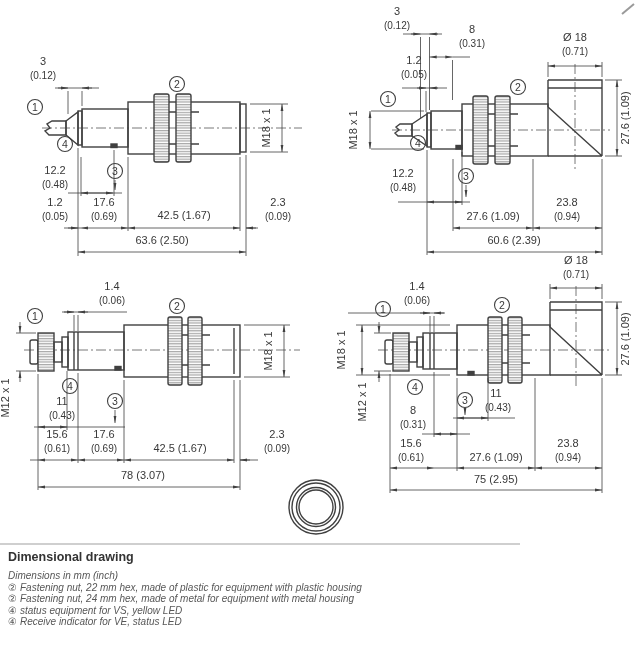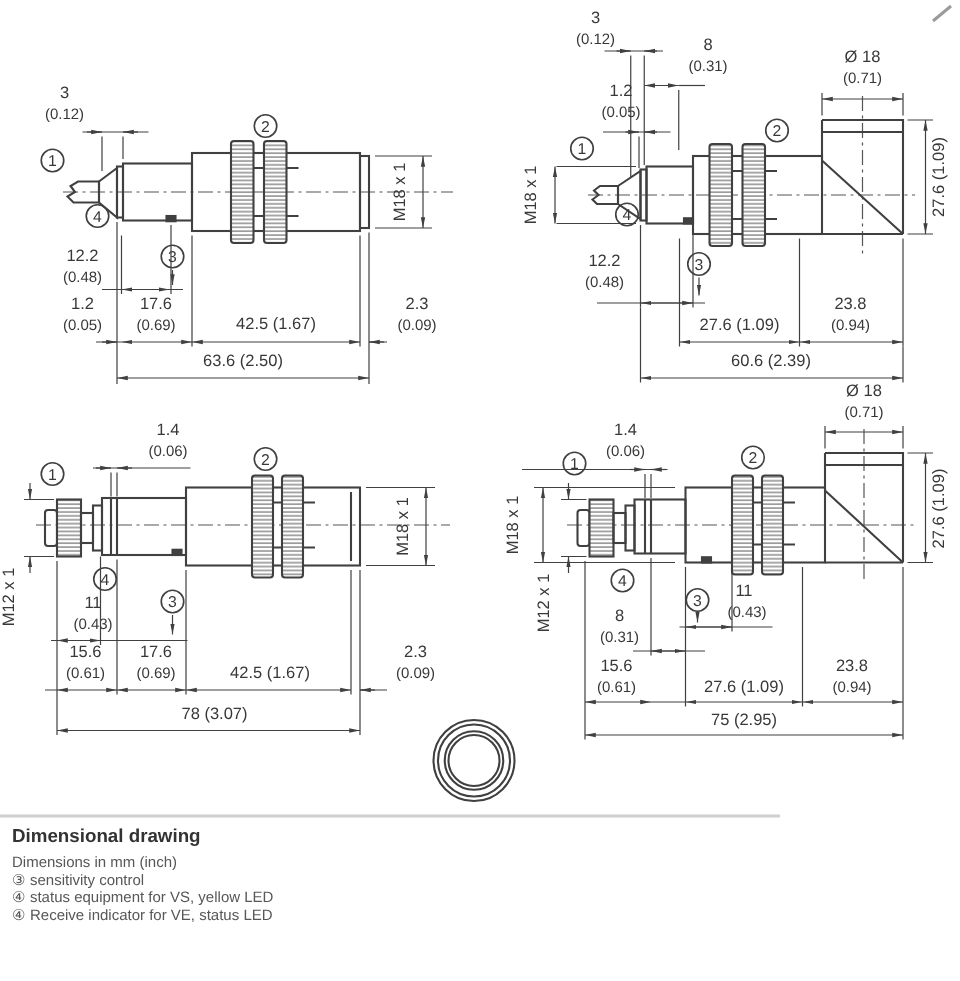--- a/index.html
+++ b/index.html
@@ -9,21 +9,21 @@
   .t{font-size:11px;text-anchor:middle;}
   .p{font-size:10px;text-anchor:middle;}
   .c{font-size:10.5px;text-anchor:middle;}
   .o{stroke:#404040;stroke-width:1.4;fill:none;stroke-linejoin:miter;}
   .d{stroke:#404040;stroke-width:0.8;fill:none;}
   .cl{stroke:#555;stroke-width:0.8;fill:none;stroke-dasharray:10 3 2 3;}
   .cc{stroke:#404040;stroke-width:1.1;fill:none;}
   .legend{position:absolute;left:0;top:543px;width:520px;height:111px;
     border-top:2px solid #cfcfcf;box-sizing:border-box;padding:5px 0 0 8px;}
   .legend h3{margin:0 0 6px 0;font-size:12.5px;font-weight:bold;color:#333;}
-  .leg-line{font-size:10px;color:#575757;line-height:11.6px;white-space:nowrap;}
+  .leg-line{font-size:10px;color:#575757;line-height:11.6px;white-space:nowrap;font-style:italic;}
   .leg-ref{font-family:"DejaVu Sans",sans-serif;font-size:10px;margin-right:3px;}
 </style>
 </head>
 <body>
 
 <div class="stage">
 <svg width="640" height="543" viewBox="0 0 640 543">
   <defs>
     <marker id="ar" viewBox="0 0 12 6" refX="12" refY="3" markerWidth="9" markerHeight="4.5" orient="auto-start-reverse">
           <path d="M0,0.6 L12,3 L0,5.4 Z" fill="#404040"></path>
@@ -293,17 +293,18 @@
     <circle cx="316" cy="507" r="27" class="o" stroke-width="1.8"></circle>
     <circle cx="316" cy="507" r="24" class="o" stroke-width="1.4"></circle>
     <circle cx="316" cy="507" r="19.5" class="o" stroke-width="1.4"></circle>
     <circle cx="316" cy="507" r="17" class="o" stroke-width="1.8"></circle>
   </g>
 </svg>
 
 <div class="legend">
   <h3>Dimensional drawing</h3>
   <div class="leg-line">Dimensions in mm (inch)</div>
-  <div class="leg-line"><span class="leg-ref">③</span><span>sensitivity control</span></div>
+  <div class="leg-line"><span class="leg-ref">②</span><span>Fastening nut, 22 mm hex, made of plastic for equipment with plastic housing</span></div>
+  <div class="leg-line"><span class="leg-ref">②</span><span>Fastening nut, 24 mm hex, made of metal for equipment with metal housing</span></div>
   <div class="leg-line"><span class="leg-ref">④</span><span>status equipment for VS, yellow LED</span></div>
   <div class="leg-line"><span class="leg-ref">④</span><span>Receive indicator for VE, status LED</span></div>
 </div>
 </div>
 
 </body></html>

